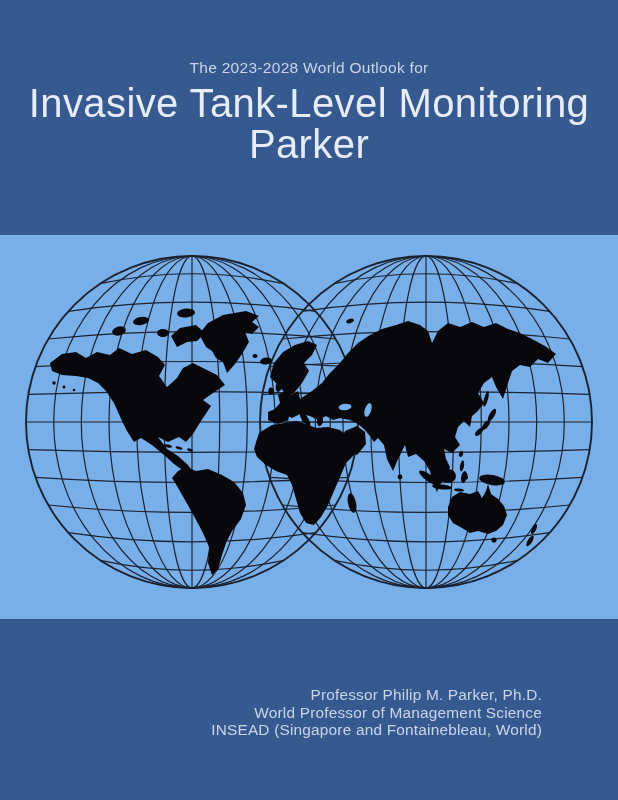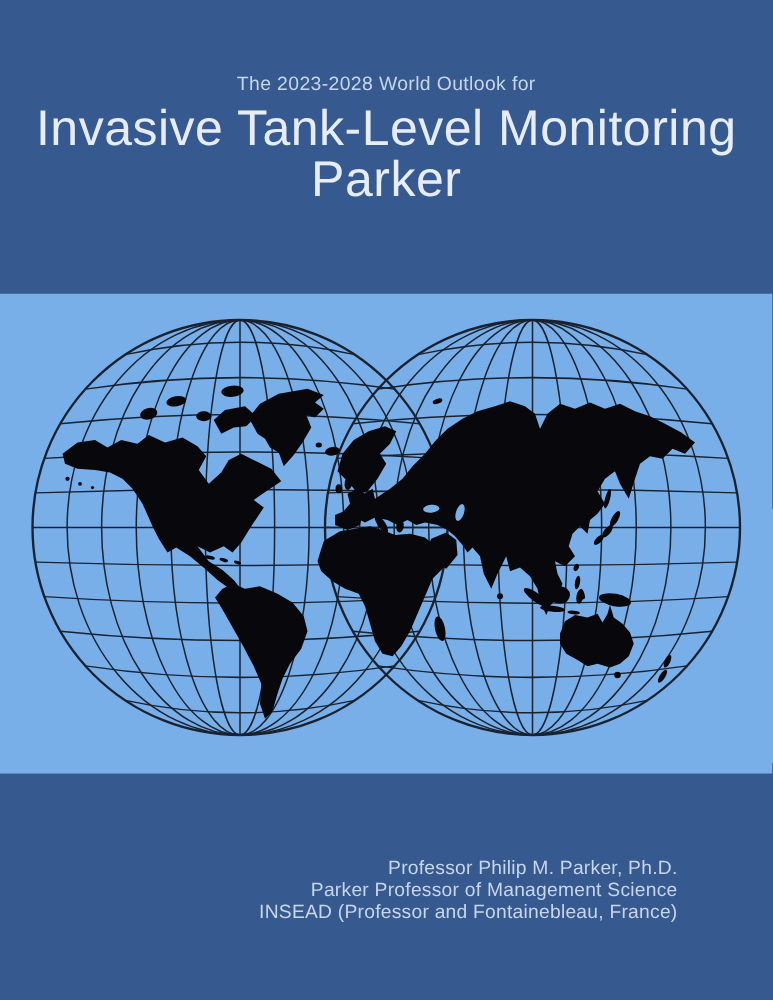--- a/index.html
+++ b/index.html
@@ -137,17 +137,17 @@
         <path d="M 448 272 L 452 262 L 460 257 L 470 259 L 478 256 L 482 263 L 486 256 L 488 249 L 491 259 L 498 264 L 504 271 L 507 280 L 503 290 L 496 296 L 488 299 L 478 296 L 470 298 L 462 293 L 453 288 L 448 280 Z"></path>
         <circle cx="494" cy="305" r="2.6"></circle>
         <ellipse cx="534" cy="294" rx="2.2" ry="5.5" transform="rotate(25 534 294)"></ellipse>
         <ellipse cx="530" cy="306" rx="2.2" ry="6" transform="rotate(32 530 306)"></ellipse>
       </g>
     </svg>
   </div>
 
   <div class="band-bottom">
     <div class="author-line">Professor Philip M. Parker, Ph.D.</div>
-    <div class="author-line">Parker Professor of Management Science</div>
-    <div class="author-line">INSEAD (Professor and Fontainebleau, France)</div>
+    <div class="author-line">World Professor of Management Science</div>
+    <div class="author-line">INSEAD (Singapore and Fontainebleau, World)</div>
   </div>
 
 </div>
 
 </body></html>

